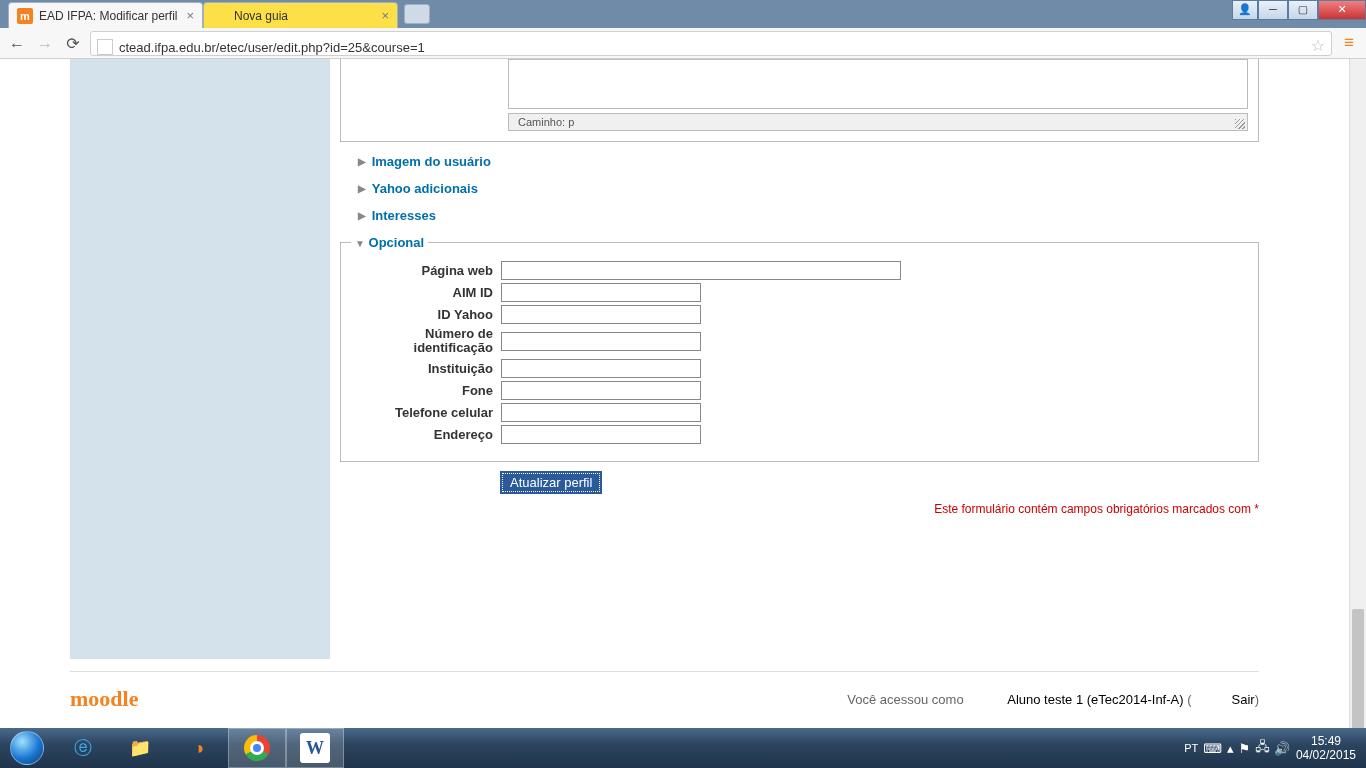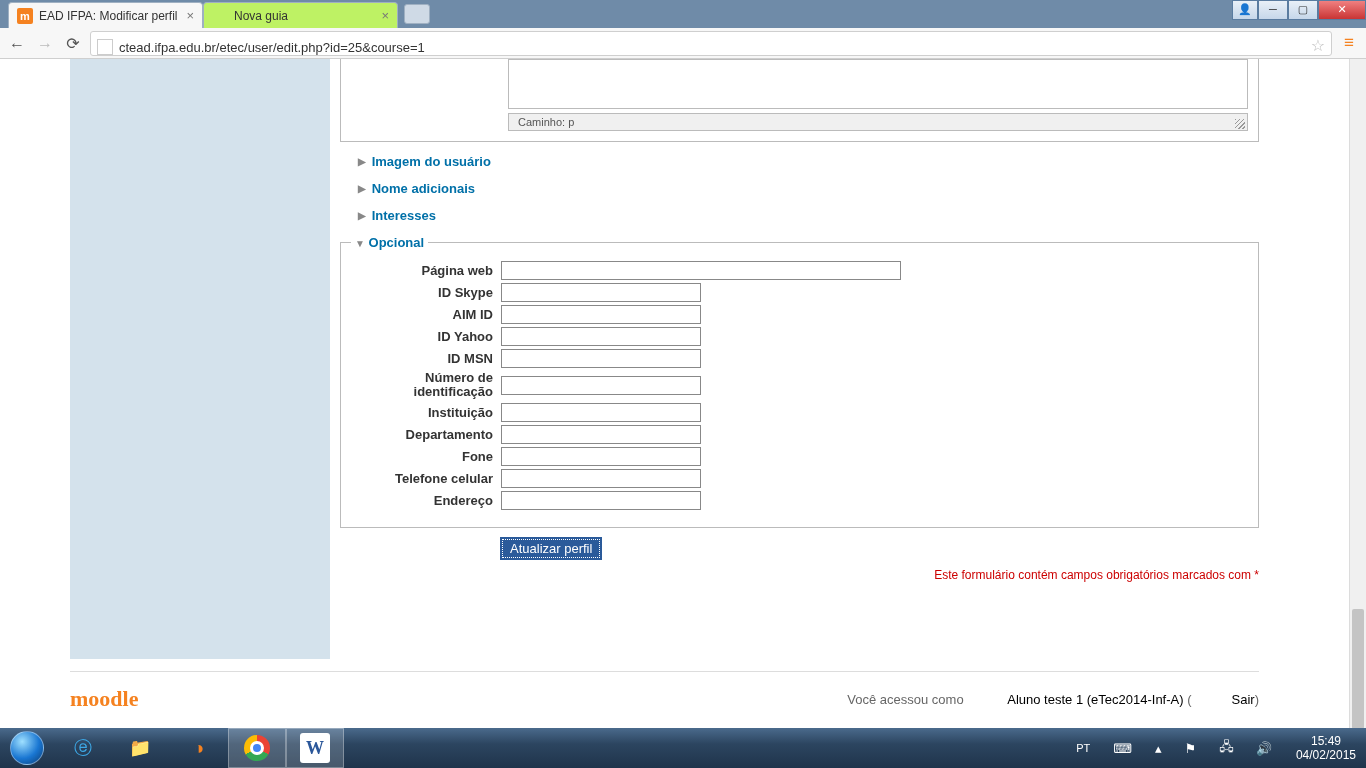--- a/index.html
+++ b/index.html
@@ -7,21 +7,21 @@
   .win-ctrl { position: absolute; top: 0; right: 0; height: 20px; display: flex; z-index: 50; }
   .wc { width: 30px; height: 20px; border: 1px solid #5a7ca0; border-bottom-left-radius: 0; border-bottom-right-radius: 0; font-size: 11px; text-align: center; line-height: 17px; color: #2a2a2a; }
   .wc.min { background: linear-gradient(#e9f0f7,#c6d7ea); border-top-left-radius: 0;}
   .wc.max { background: linear-gradient(#e9f0f7,#c6d7ea);}
   .wc.close { background: linear-gradient(#f08080,#c93434); color: #fff; width: 48px; border-top-right-radius: 0;}
   .wc.user { background: linear-gradient(#e9f0f7,#c6d7ea); width: 26px;}
 
   
   .tab-strip { position: absolute; top: 0; left: 0; right: 0; height: 28px; background: #6f8ba8; display: flex; align-items: flex-end; padding-left: 8px; }
   .tab { height: 26px; min-width: 195px; background: #f7f7f7; border-top-left-radius: 4px; border-top-right-radius: 4px; display: flex; align-items: center; padding: 0 8px; margin-right: 0; font-size: 12px; color: #333; border: 1px solid #9fb0c2; border-bottom: none; position: relative; }
-  .tab.inactive { background: #bef264; }
+  .tab.inactive { background: #fde047; }
   .tab .favicon { width: 16px; height: 16px; margin-right: 6px; background: #f58220; border-radius: 2px; display: inline-flex; align-items: center; justify-content: center; color: #fff; font-size: 11px; font-weight: bold;}
   .tab .closex { margin-left: auto; color: #777; font-size: 13px; }
   .tab.inactive .favicon { background: transparent; }
   .newtab { width: 26px; height: 20px; background: #cfdae6; border: 1px solid #9fb0c2; border-radius: 3px; margin-left: 6px; margin-bottom: 4px; }
 
   
   .toolbar { position: absolute; top: 28px; left: 0; right: 0; height: 31px; background: #f7f7f7; border-bottom: 1px solid #cfcfcf; display: flex; align-items: center; padding: 0 6px; gap: 6px; }
   .nav-btn { width: 22px; height: 22px; display: inline-flex; align-items: center; justify-content: center; color: #555; font-size: 16px; border-radius: 3px; }
   .nav-btn.disabled { color: #bbb; }
   .omnibox { flex: 1; height: 25px; border: 1px solid #cfcfcf; border-radius: 3px; background: #fff; display: flex; align-items: flex-end; padding: 0 6px; color: #333; font-size: 13px; }
@@ -72,21 +72,21 @@
   .taskbar { position: absolute; left: 0; right: 0; bottom: 0; height: 40px; background: linear-gradient(#4a6a8c 0%, #2c4560 40%, #1f344b 100%); display: flex; align-items: center; }
   .start { width: 54px; height: 40px; display: flex; align-items: center; justify-content: center; }
   .start .orb { width: 34px; height: 34px; border-radius: 50%; background: radial-gradient(circle at 35% 30%, #9fe0ff, #1976d2 55%, #0a3a70); border: 1px solid rgba(255,255,255,0.4); position: relative; }
   .tb-item { width: 58px; height: 40px; display: flex; align-items: center; justify-content: center; }
   .tb-item .ic { width: 30px; height: 30px; border-radius: 3px; display: flex; align-items: center; justify-content: center; font-size: 18px; }
   .tb-item.active { background: rgba(255,255,255,0.18); box-shadow: inset 0 0 0 1px rgba(255,255,255,0.3); }
   .ie { color: #3da8e6; } .fold { color: #f3d26e; } .wmp { color: #f58220; } .word { color: #2b579a; background: #fff; border-radius: 3px; padding: 1px 3px; font-weight: bold; font-family: Georgia,serif; }
   .chrome-circ { width: 26px; height: 26px; border-radius: 50%; background: conic-gradient(#ea4335 0 120deg,#34a853 120deg 240deg,#fbbc05 240deg 360deg); position: relative; }
   .chrome-circ::after { content:""; position:absolute; inset:6px; border-radius:50%; background:#4285f4; border:3px solid #fff; }
 
-  .tray { margin-left: auto; display: flex; align-items: center; gap: 23px; padding-right: 10px; color: #fff; font-size: 11px; }
+  .tray { margin-left: auto; display: flex; align-items: center; gap: 5px; padding-right: 10px; color: #fff; font-size: 11px; }
   .tray .clock { text-align: center; line-height: 1.2; font-size: 12px; }
   .tray .ic { font-size: 13px; }
 </style>
 </head>
 <body>
 
 <div class="tab-strip">
   <div class="tab">
     <span class="favicon">m</span>
     <span>EAD IFPA: Modificar perfil</span>
@@ -130,63 +130,51 @@
           <span class="resize"></span>
         </div>
       </fieldset>
 
       <div class="section-link">
         <span class="tri">▶</span>
         <span>Imagem do usuário</span>
       </div>
       <div class="section-link">
         <span class="tri">▶</span>
-        <span>Nome adicionais</span>
+        <span>Yahoo adicionais</span>
       </div>
       <div class="section-link">
         <span class="tri">▶</span>
         <span>Interesses</span>
       </div>
 
       <fieldset class="opcional">
         <legend>
           <span class="tri open">▼</span>
           <span>Opcional</span>
         </legend>
 
         <div class="frow">
           <label>Página web</label>
           <input type="text" class="w-wide" value="" style="">
         </div>
         <div class="frow">
-          <label>ID Skype</label>
-          <input type="text" class="w-norm" value="" style="">
-        </div>
-        <div class="frow">
           <label>AIM ID</label>
           <input type="text" class="w-norm" value="" style="">
         </div>
         <div class="frow">
           <label>ID Yahoo</label>
           <input type="text" class="w-norm" value="" style="">
         </div>
         <div class="frow">
-          <label>ID MSN</label>
-          <input type="text" class="w-norm" value="" style="">
-        </div>
-        <div class="frow">
           <label class="two-line">Número de identificação</label>
           <input type="text" class="w-norm" value="" style="">
         </div>
         <div class="frow">
           <label>Instituição</label>
-          <input type="text" class="w-norm" value="" style="">
-        </div>
-        <div class="frow">
-          <label>Departamento</label>
           <input type="text" class="w-norm" value="" style="">
         </div>
         <div class="frow">
           <label>Fone</label>
           <input type="text" class="w-norm" value="" style="">
         </div>
         <div class="frow">
           <label>Telefone celular</label>
           <input type="text" class="w-norm" value="" style="">
         </div>

